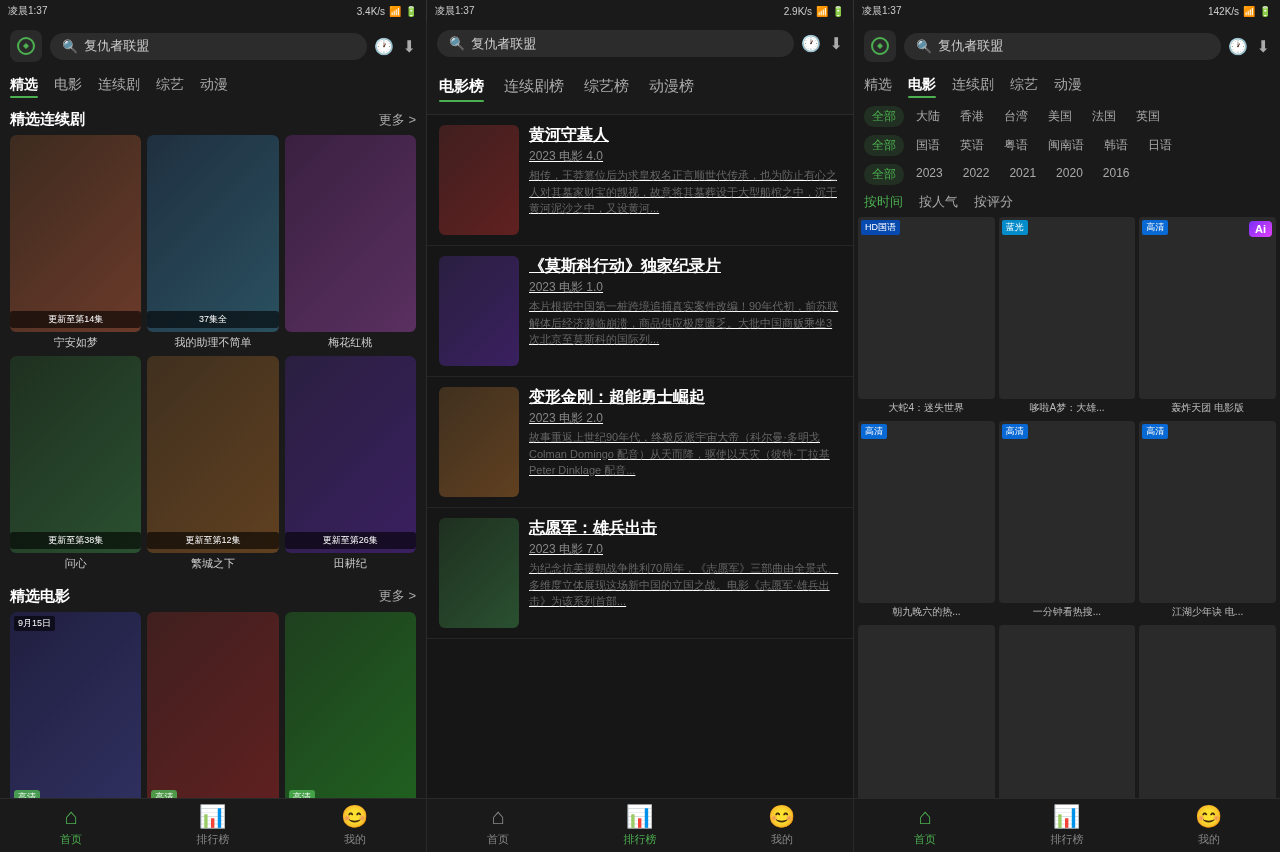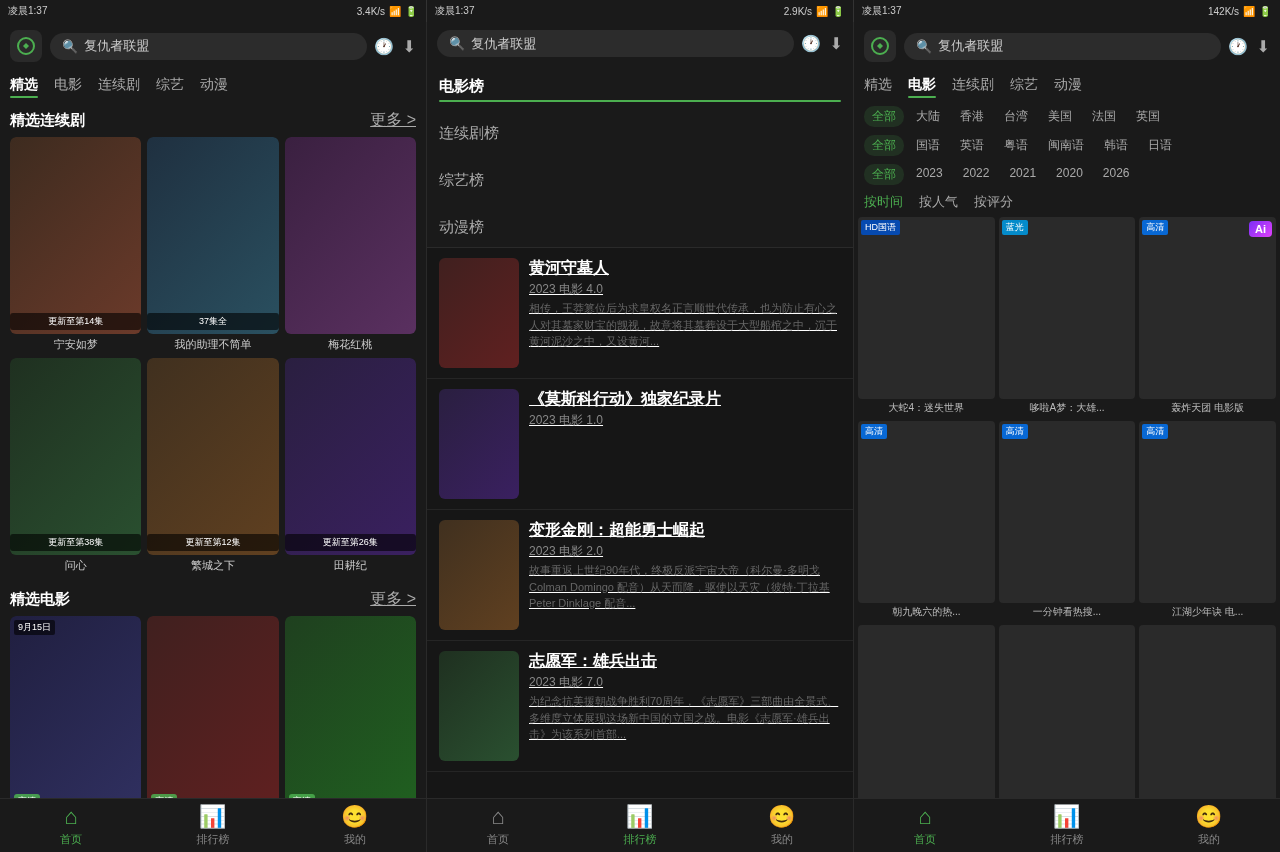--- a/index.html
+++ b/index.html
@@ -126,24 +126,24 @@
       align-items: center;
       justify-content: space-between;
       padding: 8px 10px 6px;
     }
     .section-title {
       font-size: 15px;
       font-weight: bold;
       color: #fff;
     }
     .more-btn {
-      font-size: 16px;
+      font-size: 13px;
       color: #aaa;
       cursor: pointer;
-      display: flex; align-items: center; gap: 2px; text-decoration: underline;
+      display: flex; align-items: center; gap: 2px;
     }
 
     
     .panel-content {
       flex: 1;
       overflow-y: auto;
       overflow-x: hidden;
     }
     .panel-content::-webkit-scrollbar { display: none; }
 
@@ -205,25 +205,24 @@
     .thumb-color-4 { background: linear-gradient(135deg, #1f3020 0%, #2a5030 100%); }
     .thumb-color-5 { background: linear-gradient(135deg, #40301f 0%, #604020 100%); }
     .thumb-color-6 { background: linear-gradient(135deg, #2a1f40 0%, #3a2060 100%); }
     .thumb-color-7 { background: linear-gradient(135deg, #201f40 0%, #303060 100%); }
     .thumb-color-8 { background: linear-gradient(135deg, #40201f 0%, #602020 100%); }
     .thumb-color-9 { background: linear-gradient(135deg, #1f401f 0%, #206020 100%); }
 
     
     .list-tabs {
       display: flex;
-      padding: 8px 12px 6px;
+      padding: 8px 12px 14px;
       gap: 20px;
       background: #1a1a1a;
       border-bottom: 1px solid #2a2a2a;
-      flex-direction: column;
     }
     .list-tab {
       font-size: 15px;
       color: #aaa;
       cursor: pointer;
       padding: 4px 0;
       position: relative;
     }
     .list-tab.active {
       color: #fff;
@@ -568,20 +567,21 @@
           <span class="list-meta">2023 电影 4.0</span>
           <span class="list-desc">相传，王莽篡位后为求皇权名正言顺世代传承，也为防止有心之人对其墓家财宝的觊视，故意将其墓葬设于大型船棺之中，沉于黄河泥沙之中，又设黄河...</span>
         </div>
       </div>
 
       <div class="movie-list-item">
         <div class="list-thumb thumb-color-6" style="border-radius:6px;"></div>
         <div class="list-info">
           <span class="list-title">《莫斯科行动》独家纪录片</span>
           <span class="list-meta">2023 电影 1.0</span>
+          <span class="list-desc">本片根据中国第一桩跨境追捕真实案件改编！90年代初，前苏联解体后经济濒临崩溃，商品供应极度匮乏。大批中国商贩乘坐3次北京至莫斯科的国际列...</span>
         </div>
       </div>
 
       <div class="movie-list-item">
         <div class="list-thumb thumb-color-5" style="border-radius:6px;"></div>
         <div class="list-info">
           <span class="list-title">变形金刚：超能勇士崛起</span>
           <span class="list-meta">2023 电影 2.0</span>
           <span class="list-desc">故事重返上世纪90年代，终极反派宇宙大帝（科尔曼·多明戈 Colman Domingo 配音）从天而降，驱使以天灾（彼特·丁拉基 Peter Dinklage 配音...</span>
         </div>
@@ -657,21 +657,21 @@
       <span class="filter-chip">闽南语</span>
       <span class="filter-chip">韩语</span>
       <span class="filter-chip">日语</span>
     </div>
     <div class="filter-row">
       <span class="filter-chip active">全部</span>
       <span class="filter-chip">2023</span>
       <span class="filter-chip">2022</span>
       <span class="filter-chip">2021</span>
       <span class="filter-chip">2020</span>
-      <span class="filter-chip">2026</span>
+      <span class="filter-chip">2016</span>
     </div>
 
     <div class="sort-row">
       <span class="sort-btn active">按时间</span>
       <span class="sort-btn">按人气</span>
       <span class="sort-btn">按评分</span>
     </div>
 
     <div class="panel-content">
 

